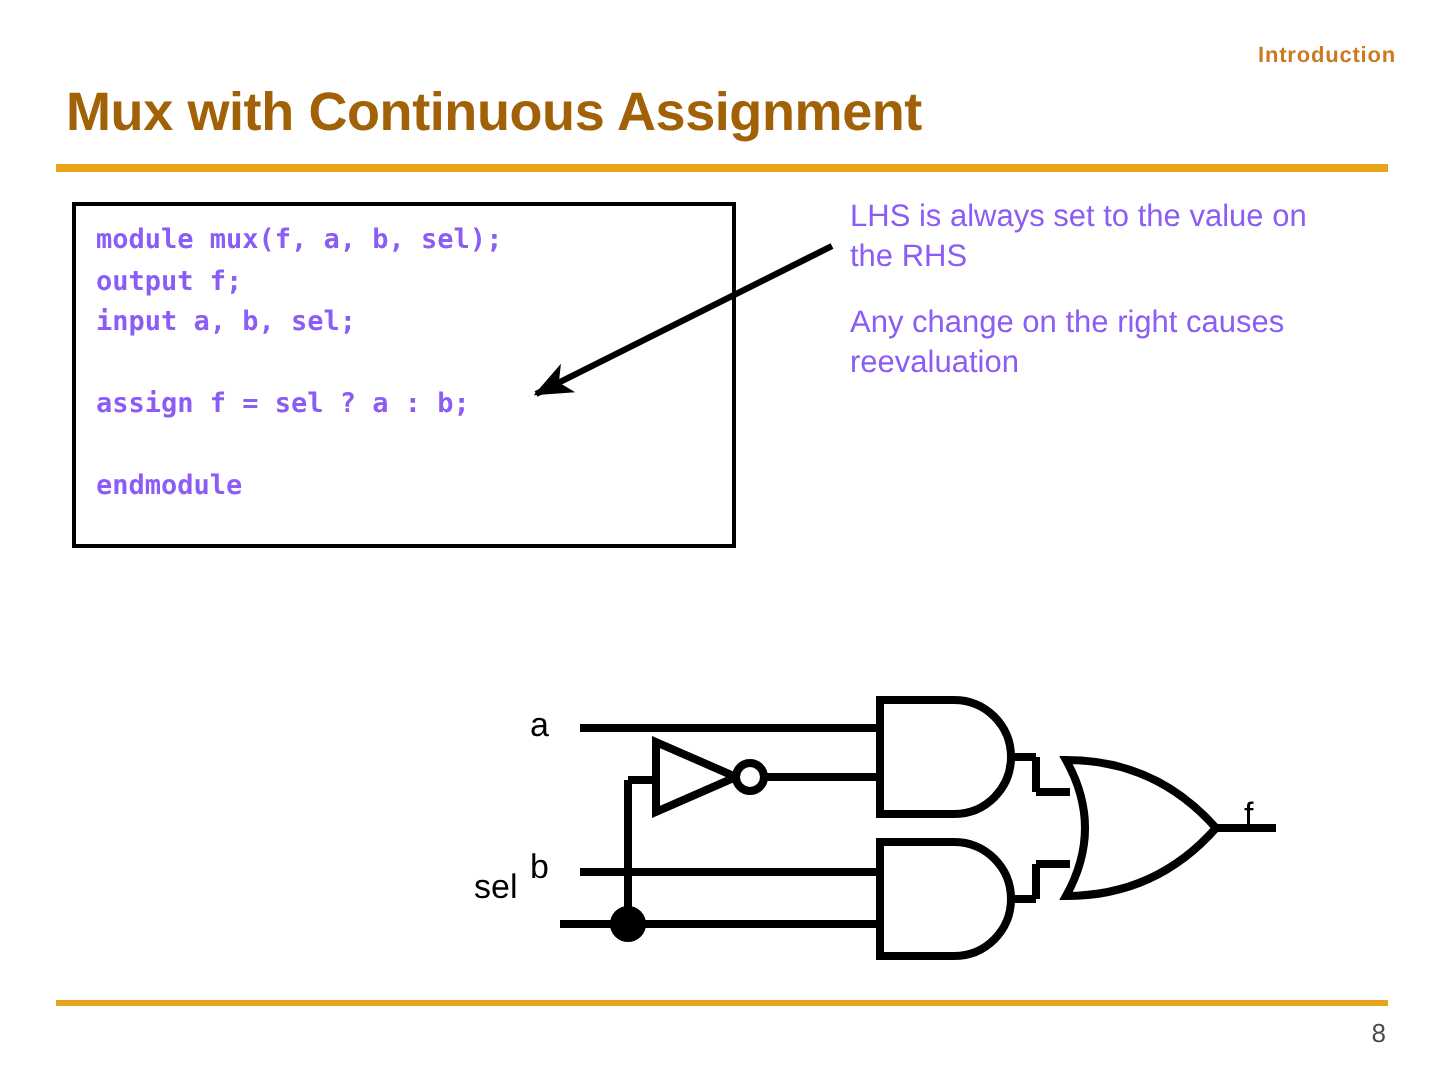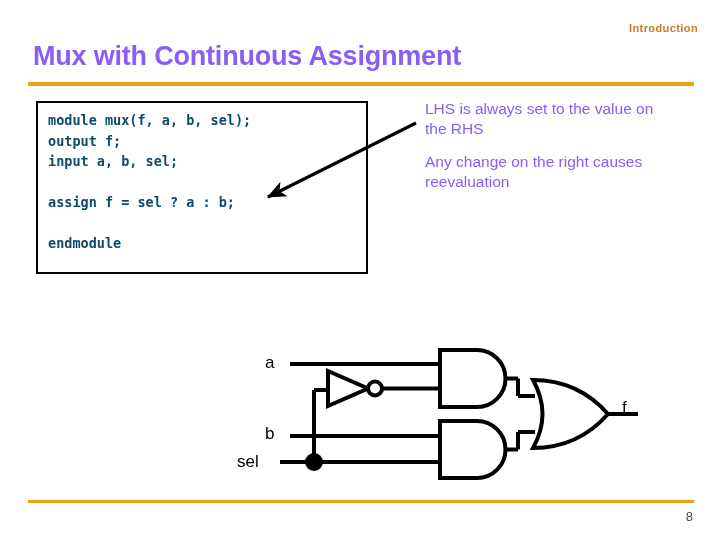--- a/index.html
+++ b/index.html
@@ -34,21 +34,21 @@
     white-space: nowrap;
   }
 
   .page-title {
     position: absolute;
     left: 33px;
     top: 41px;
     font-family: "Liberation Sans", sans-serif;
     font-weight: bold;
     font-size: 27px;
-    color: #8b5cf6;
+    color: #a16207;
     letter-spacing: -0.2px;
     white-space: nowrap;
   }
 
   .rule-top {
     position: absolute;
     left: 28px;
     top: 82px;
     width: 666px;
     height: 4px;
@@ -86,21 +86,21 @@
   }
   .code-text {
     position: absolute;
     left: 10px;
     top: 7px;
     margin: 0;
     font-family: "DejaVu Sans Mono", monospace;
     font-size: 13.5px;
     line-height: 20.5px;
     font-weight: bold;
-    color: #0c4a6e;
+    color: #8b5cf6;
     white-space: pre;
   }
 
   
   .callout-arrow {
     position: absolute;
     left: 250px;
     top: 110px;
     width: 180px;
     height: 100px;
@@ -132,21 +132,21 @@
     height: 150px;
   }
   .sig-label {
     position: absolute;
     font-family: "Liberation Sans", sans-serif;
     font-size: 17px;
     color: #000000;
   }
   .label-a  { left: 265px; top: 353px; }
   .label-b  { left: 265px; top: 424px; }
-  .label-sel{ left: 237px; top: 452px; }
+  .label-sel{ left: 237px; top: 434px; }
   .label-f  { left: 622px; top: 398px; }
 </style>
 </head>
 <body>
 
 <div class="slide">
 
   <div class="header-label">Introduction</div>
 
   <div class="page-title">Mux with Continuous Assignment</div>

